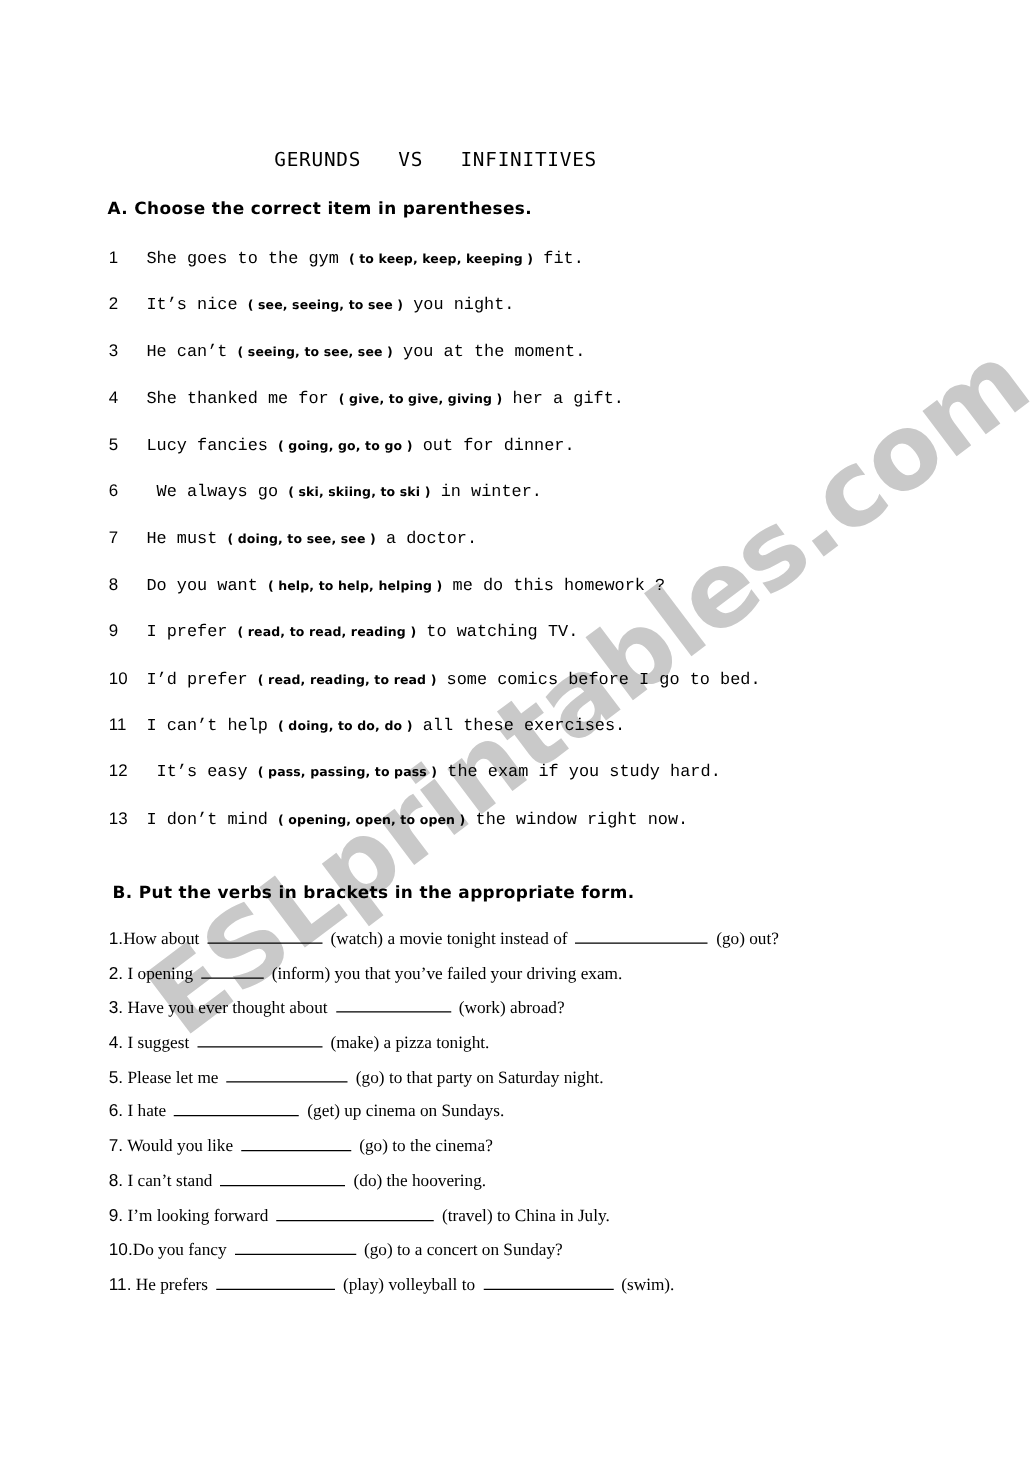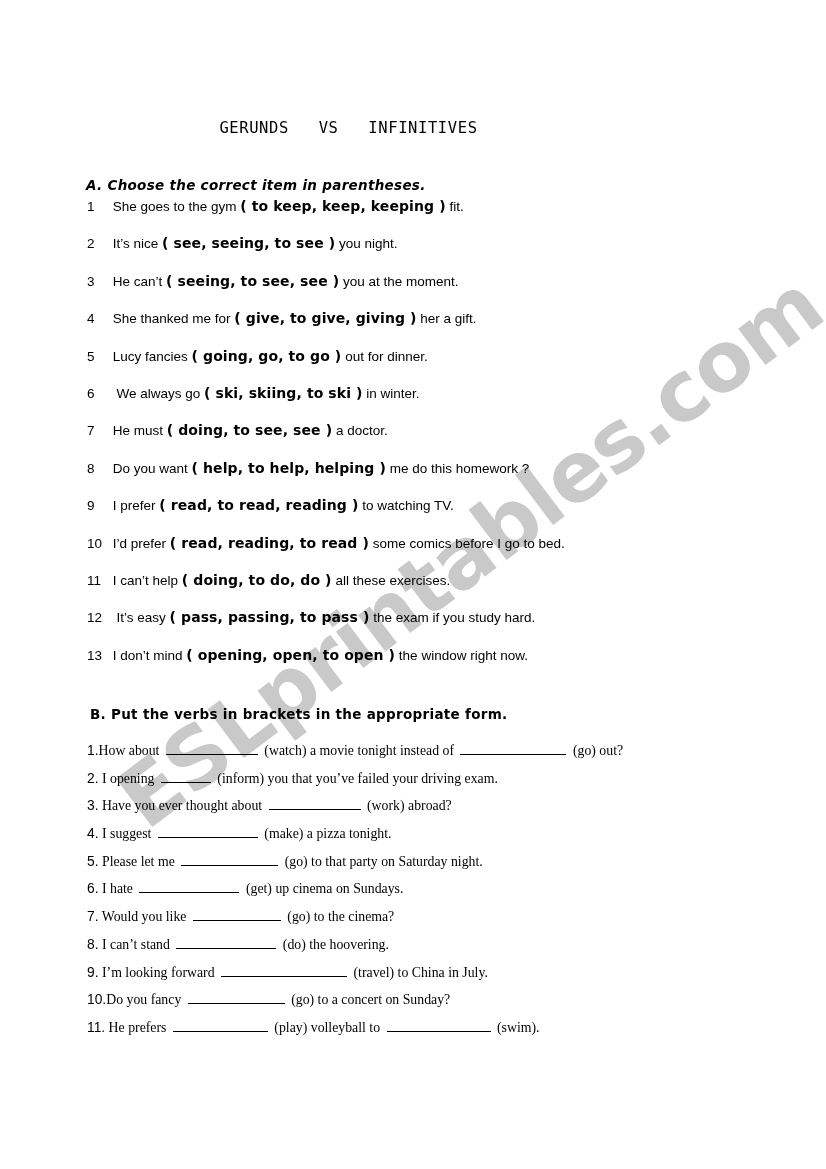--- a/index.html
+++ b/index.html
@@ -67,21 +67,21 @@
   }
 
   .section-heading {
     position: absolute;
     font-family: "DejaVu Sans", sans-serif;
     font-weight: bold;
     font-size: 13.5px;
     letter-spacing: 0.3px;
     white-space: pre;
   }
-  #heading-a { left: 86px; top: 177px; font-style: italic; }
+  #heading-a { left: 86px; top: 159px; }
   #heading-b { left: 90px; top: 706px; text-align: center; }
 
   
   #section-a-list {
     position: absolute;
     left: 87px;
     top: 198px;
     width: 700px;
   }
   .qa-row {
@@ -92,27 +92,27 @@
     white-space: pre;
     font-family: "Liberation Sans", sans-serif;
   }
   .qa-num {
     display: inline-block;
     min-width: 22px;
     font-family: "Liberation Sans", sans-serif;
     font-size: 13.5px;
   }
   .qa-text {
-    font-family: Liberation Sans, sans-serif;
+    font-family: Liberation Mono, monospace;
     font-size: 13.5px;
   }
   .qa-options {
     font-family: "DejaVu Sans", sans-serif;
     font-weight: bold;
-    font-size: 14px;
+    font-size: 10px;
     letter-spacing: 0.1px;
     text-align: right;
   }
 
   
   #section-b-list {
     position: absolute;
     left: 87px;
     top: 742px;
     width: 720px;

